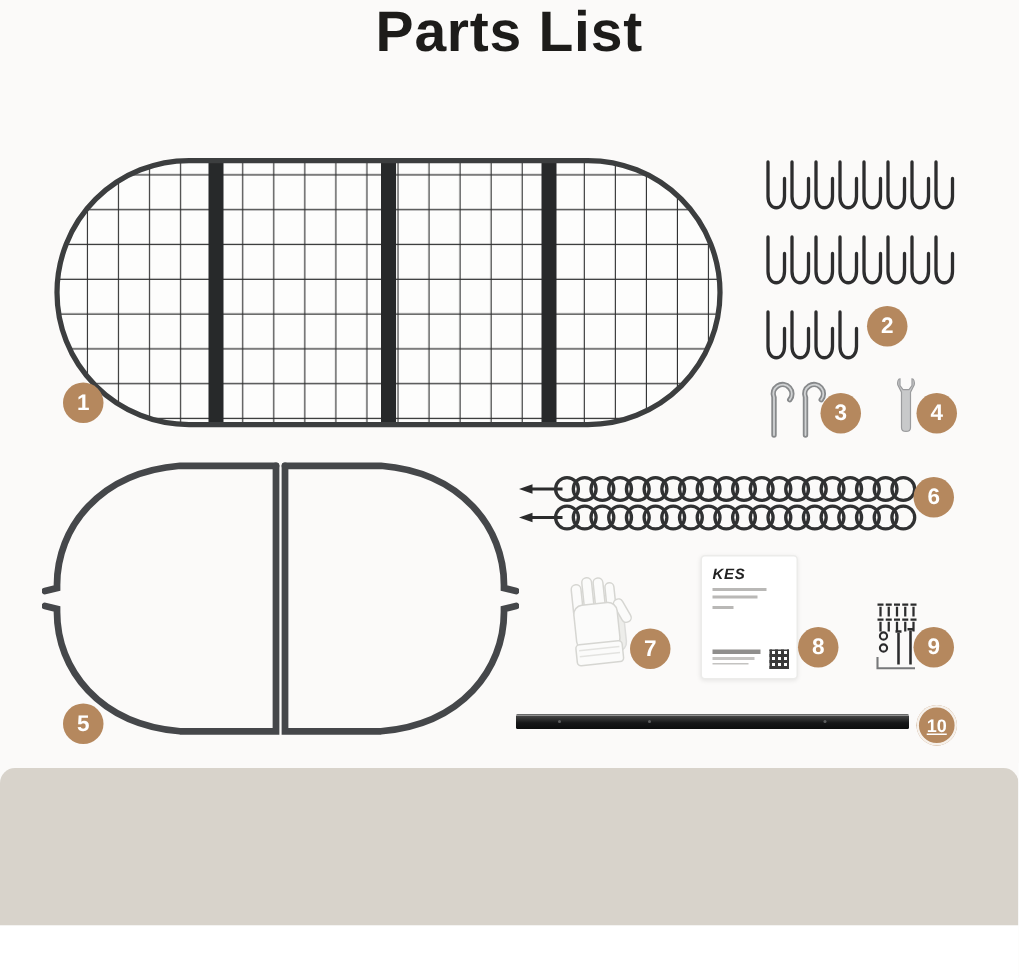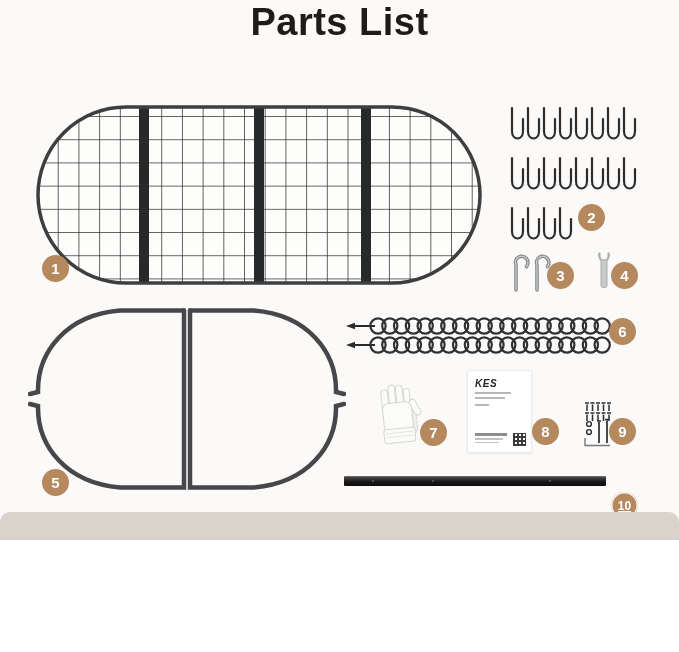--- a/index.html
+++ b/index.html
@@ -1,17 +1,17 @@
 <!DOCTYPE html>
 <html><head>
 <meta charset="utf-8">
 <style>
   html,body{margin:0;padding:0;}
   #canvas{
-    position:relative;width:679px;height:540px;overflow:hidden;
+    position:relative;width:679px;height:617px;overflow:hidden;
     font-family:"Liberation Sans",sans-serif;background:#fbfaf9;
   }
   
   .title{position:absolute;top:1px;left:0;width:679px;text-align:center;
     font-size:38px;font-weight:700;color:#1d1c1a;letter-spacing:.5px;}
   .subtitle{position:absolute;top:56px;left:0;width:679px;text-align:center;
     font-size:21px;color:#3c3b38;}
   
   .badge{position:absolute;width:27px;height:27px;border-radius:50%;
     background:#b5885e;color:#fff;font-weight:700;font-size:15px;
@@ -228,21 +228,21 @@
       <path d="M3,40 V47.5 H28" stroke="#77787a" stroke-width="1.4"></path>
     </g>
   </svg>
   <div class="badge" style="left: 609px; top: 418px; background: rgb(181, 136, 94);">9</div>
 
   <div class="crossbar">
     <i style="left:28px"></i>
       <i style="left:88px"></i>
       <i style="left:205px"></i>
   </div>
-  <div class="badge badge--ring" style="left: 611px; top: 492px; background: rgb(181, 136, 94); text-decoration: underline;">10</div>
+  <div class="badge badge--ring" style="left: 611px; top: 470px; background: rgb(181, 136, 94); text-decoration: underline;">10</div>
 
   <div class="legend" style="background: rgb(216, 211, 203);">
     
     
     
     
     
     
     
     

